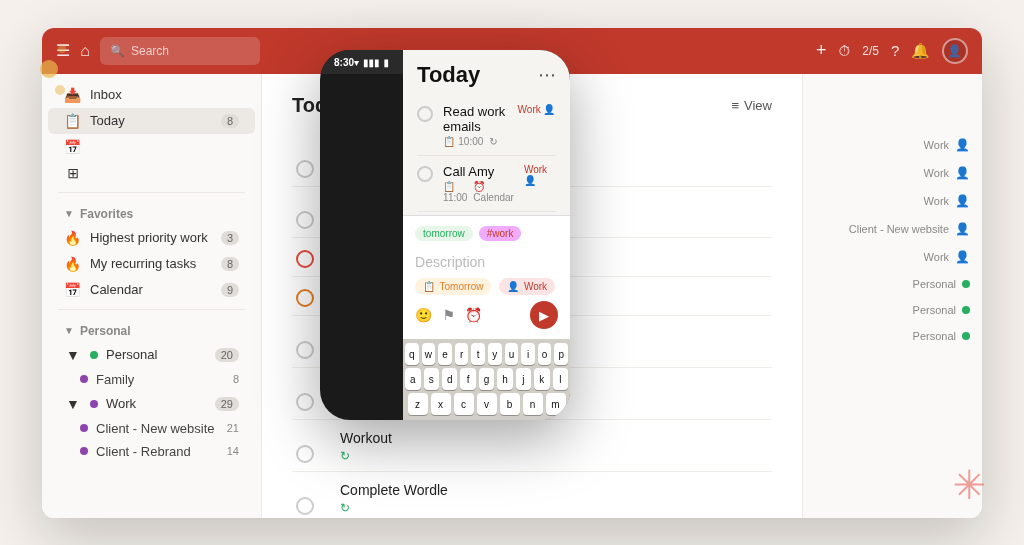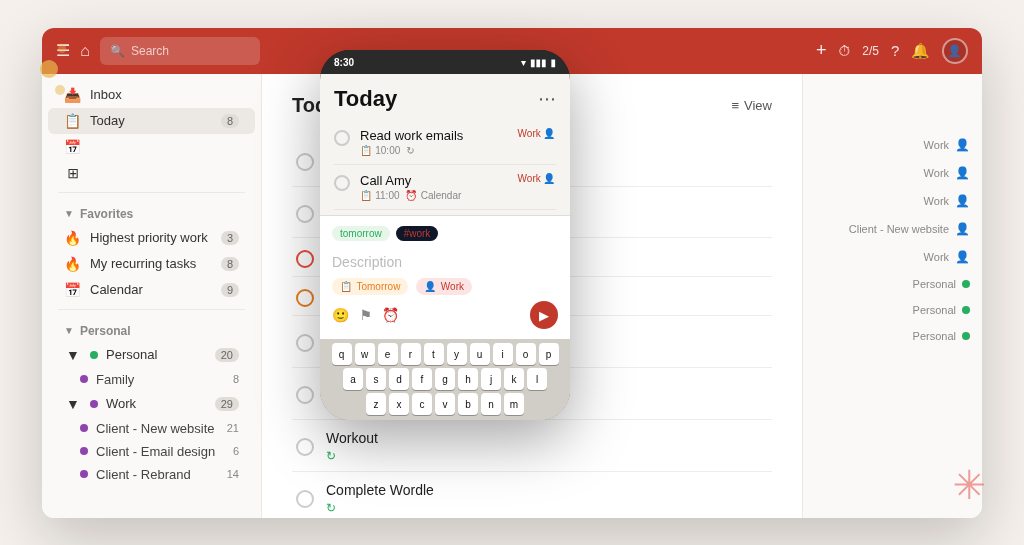--- a/index.html
+++ b/index.html
@@ -224,24 +224,24 @@
       gap: 5px;
       font-size: 13px;
       color: #555;
       cursor: pointer;
     }
 
     .task-list { display: flex; flex-direction: column; gap: 2px; }
 
     .task-item {
       display: flex;
-      align-items: center;
+      align-items: flex-end;
       padding: 8px 4px;
       border-bottom: 1px solid #f0ede9;
-      gap: 12px;
+      gap: 26px;
       cursor: pointer;
     }
     .task-item:last-child { border-bottom: none; }
     .task-circle {
       width: 18px; height: 18px;
       border-radius: 50%;
       border: 2px solid #ccc;
       flex-shrink: 0;
       margin-top: 2px;
     }
@@ -291,21 +291,21 @@
       top: 50px;
       left: 320px;
       width: 250px;
       height: 370px;
       background: #1a1a1a;
       border-radius: 30px;
       box-shadow: 0 20px 60px rgba(0,0,0,0.35);
       overflow: hidden;
       z-index: 10;
       display: flex;
-      flex-direction: column;
+      flex-direction: row;
     }
     .mobile-status-bar {
       background: #2a2a2a;
       height: 24px;
       display: flex;
       align-items: center;
       padding: 0 14px;
       font-size: 10px;
       color: #fff;
     }
@@ -355,21 +355,21 @@
     }
     .compose-text-main { font-size: 13px; color: #111; font-weight: 500; margin-bottom: 2px; }
     .compose-tags { display: flex; gap: 6px; margin-bottom: 6px; }
     .compose-tag {
       background: #e8f5e9;
       color: #27ae60;
       border-radius: 10px;
       padding: 2px 8px;
       font-size: 10px;
     }
-    .compose-tag.work-tag { background: #0f172a; color: #c0392b; }
+    .compose-tag.work-tag { background: #f0abfc; color: #c0392b; }
     .compose-description { font-size: 14px; color: #bbb; margin-bottom: 8px; margin-top: 13px; }
     .compose-actions {
       display: flex;
       align-items: center;
       gap: 8px;
       margin-bottom: 6px;
     }
     .compose-btn {
       display: flex;
       align-items: center;
@@ -533,25 +533,20 @@
         <span class="item-icon">▼</span>
         <span style="width:8px;height:8px;border-radius:50%;background:#8e44ad;flex-shrink:0;"></span>
         <span class="item-label">Work</span>
         <span class="item-count">29</span>
       </div>
 
       <div class="sub-item">
         <div class="dot" style="background:#8e44ad;"></div>
         <span class="sub-label">Client - New website</span>
         <span class="sub-count">21</span>
-      </div>
-      <div class="sub-item">
-        <div class="dot" style="background:#8e44ad;"></div>
-        <span class="sub-label">Client - Email design</span>
-        <span class="sub-count">6</span>
       </div>
       <div class="sub-item">
         <div class="dot" style="background:#8e44ad;"></div>
         <span class="sub-label">Client - Rebrand</span>
         <span class="sub-count">14</span>
       </div>
     </div>
 
     <div class="task-area">
       <div class="task-area-header">

